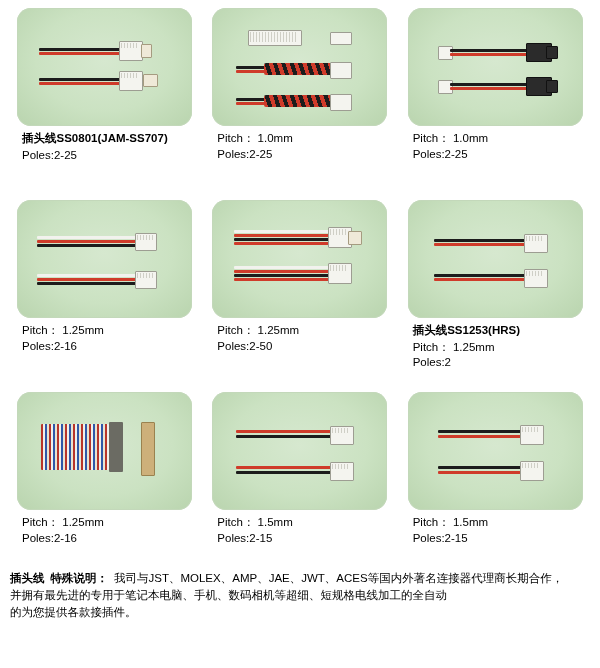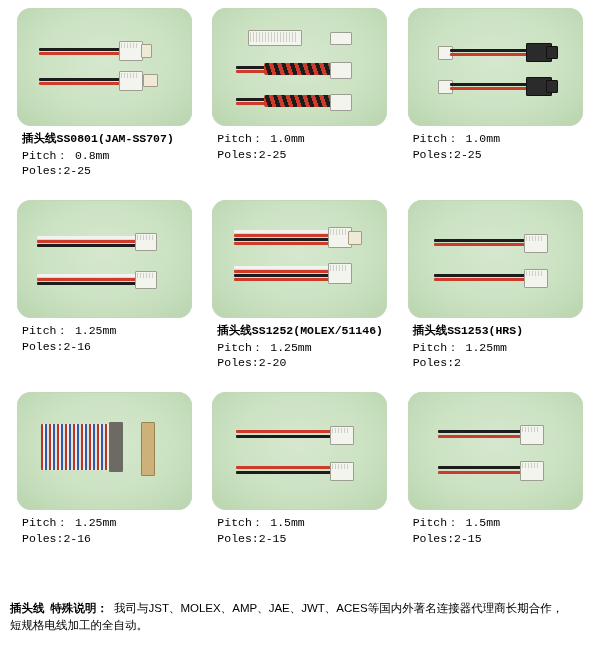--- a/index.html
+++ b/index.html
@@ -20,21 +20,20 @@
     position: relative;
     box-sizing: border-box;
     padding: 8px 10px 0 10px;
   }
   .grid {
     display: grid;
     grid-template-columns: repeat(3, 1fr);
     grid-template-rows: repeat(3, 190px);
     column-gap: 6px;
     row-gap: 2px;
-    font-family: Liberation Mono, monospace;
   }
   .cell {
     position: relative;
   }
   .photo {
     width: 175px;
     height: 118px;
     margin: 0 auto;
     border-radius: 14px;
     background: radial-gradient(ellipse at 50% 45%, #d6e8cf 0%, #cbe2c2 55%, #b9d4ae 100%);
@@ -54,21 +53,21 @@
     margin-bottom: 1px;
   }
   .caption .spec {
     display: block;
     font-size: 11.5px;
   }
   .footer {
     position: absolute;
     left: 10px;
     right: 10px;
-    top: 600px;
+    top: 570px;
     font-size: 11.5px;
     line-height: 17px;
   }
   .footer .fhead {
     font-weight: bold;
     margin-right: 6px;
   }
   .footer .fbody {
     text-align: justify;
   }
@@ -140,21 +139,20 @@
         <div class="conn-teeth" style="left:104px;top:35px;width:18px;height:5px;"></div>
         <div class="conn ivory" style="left:124px;top:36px;width:9px;height:12px;"></div>
         <div class="wire w-black" style="left:22px;top:70px;width:82px;height:2.5px;"></div>
         <div class="wire w-red" style="left:22px;top:74px;width:82px;height:2.5px;"></div>
         <div class="conn" style="left:102px;top:63px;width:22px;height:18px;"></div>
         <div class="conn-teeth" style="left:104px;top:65px;width:18px;height:5px;"></div>
         <div class="conn ivory" style="left:126px;top:66px;width:13px;height:11px;"></div>
       </div>
       <div class="caption">
         <span class="title">插头线SS0801(JAM-SS707)</span>
-        <span class="spec">Pitch： 0.8mm</span>
         <span class="spec">Poles:2-25</span>
       </div>
     </div>
 
     <div class="cell">
       <div class="photo">
         <div class="conn" style="left:36px;top:22px;width:52px;height:14px;"></div>
         <div class="conn-teeth" style="left:38px;top:24px;width:48px;height:10px;"></div>
         <div class="conn" style="left:118px;top:24px;width:20px;height:11px;"></div>
         <div class="wire w-black" style="left:24px;top:58px;width:30px;height:3px;"></div>
@@ -220,23 +218,22 @@
         <div class="conn-teeth" style="left:118px;top:29px;width:18px;height:6px;"></div>
         <div class="conn ivory" style="left:136px;top:31px;width:12px;height:12px;"></div>
         <div class="wire w-white" style="left:22px;top:66px;width:96px;height:2.5px;"></div>
         <div class="wire w-red" style="left:22px;top:70px;width:96px;height:2.5px;"></div>
         <div class="wire w-black" style="left:22px;top:74px;width:96px;height:2.5px;"></div>
         <div class="wire w-red" style="left:22px;top:78px;width:96px;height:2.5px;"></div>
         <div class="conn" style="left:116px;top:63px;width:22px;height:19px;"></div>
         <div class="conn-teeth" style="left:118px;top:65px;width:18px;height:6px;"></div>
       </div>
       <div class="caption">
-        <span class="title">插头线SS1252(MOLEX/51146)</span>
         <span class="spec">Pitch： 1.25mm</span>
-        <span class="spec">Poles:2-20</span>
+        <span class="spec">Poles:2-50</span>
       </div>
     </div>
 
     <div class="cell">
       <div class="photo">
         <div class="wire w-black" style="left:26px;top:39px;width:92px;height:2.5px;"></div>
         <div class="wire w-red" style="left:26px;top:43px;width:92px;height:2.5px;"></div>
         <div class="conn" style="left:116px;top:34px;width:22px;height:17px;"></div>
         <div class="conn-teeth" style="left:118px;top:36px;width:18px;height:5px;"></div>
         <div class="wire w-black" style="left:26px;top:74px;width:92px;height:2.5px;"></div>
@@ -296,16 +293,17 @@
         <span class="spec">Poles:2-15</span>
       </div>
     </div>
 
   </div>
 
   <div class="footer">
     <div class="fbody">
       <span class="fhead">插头线</span><span class="fhead">特殊说明：</span><span>我司与JST、MOLEX、AMP、JAE、JWT、ACES等国内外著名连接器代理商长期合作，</span>
     </div>
-    <div class="fbody findent"><span>短规格电线加工的全自动。</span></div>
+    <div class="fbody findent"><span>并拥有最先进的专用于笔记本电脑、手机、数码相机等超细、短规格电线加工的全自动</span></div>
+    <div class="fbody findent"><span>的为您提供各款接插件。</span></div>
   </div>
 
 </div>
 
 </body></html>

